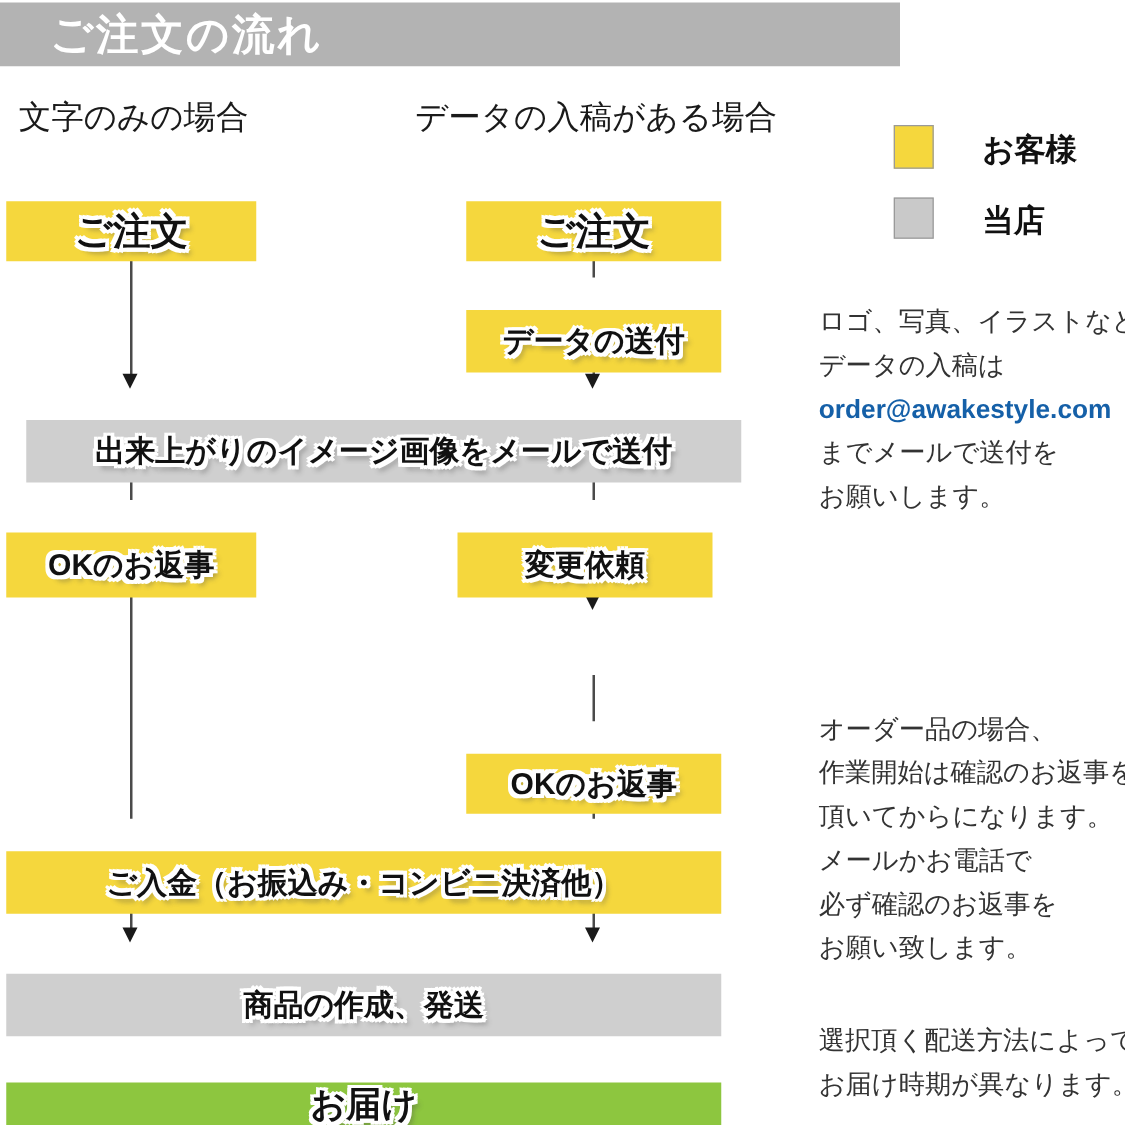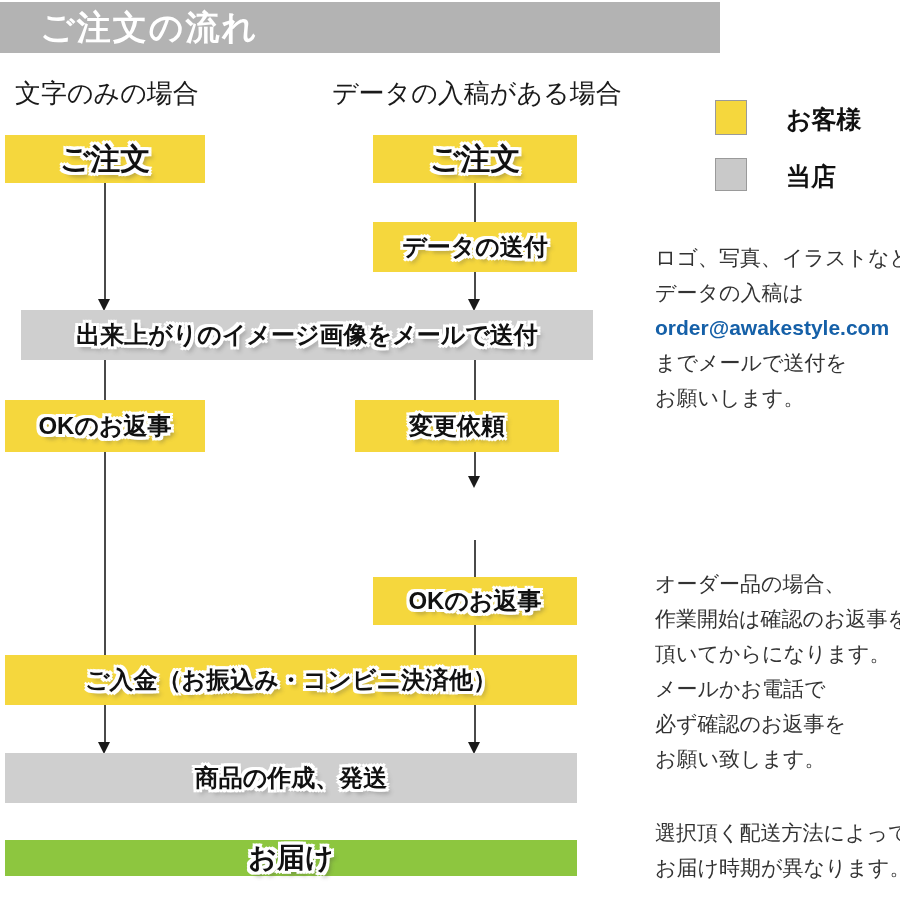--- a/index.html
+++ b/index.html
@@ -68,20 +68,21 @@
     border-right: 6px solid transparent;
     border-top: 12px solid #1a1a1a;
   }
   
   .fbox {
     position: absolute;
     display: flex;
     align-items: center;
     justify-content: center;
     box-sizing: border-box;
+    margin-top: 26px;
   }
   .fbox.yellow { background: #f5d73d; }
   .fbox.gray   { background: #cfcfcf; }
   .fbox.green  { background: #8dc63f; }
   .fbox .lbl {
     font-weight: bold;
     color: #111111;
     white-space: nowrap;
     text-shadow:
       -3px -3px 0 #fff,  0 -3px 0 #fff,  3px -3px 0 #fff,
@@ -92,21 +93,21 @@
   }
   .fs24 { font-size: 24px; }
   .fs30 { font-size: 30px; }
   .fs28 { font-size: 28px; }
   
   .b-order-left  { left: 5px;   top: 135px; width: 200px; height: 48px; }
   .b-order-right { left: 373px; top: 135px; width: 204px; height: 48px; }
   .b-data-send   { left: 373px; top: 222px; width: 204px; height: 50px; }
   .b-image-mail  { left: 21px;   top: 310px; width: 572px; height: 50px; }
   .b-ok-left     { left: 5px;   top: 400px; width: 200px; height: 52px; }
-  .b-change      { left: 355px; top: 400px; width: 204px; height: 52px; }
+  .b-change      { left: 366px; top: 400px; width: 204px; height: 52px; }
   .b-resend      { left: 373px; top: 487px; width: 204px; height: 53px; }
   .b-ok-right    { left: 373px; top: 577px; width: 204px; height: 48px; }
   .b-payment     { left: 5px;   top: 655px; width: 572px; height: 50px; }
   .b-production  { left: 5px;   top: 753px; width: 572px; height: 50px; }
   .b-delivery    { left: 5px;   top: 840px; width: 572px; height: 36px; }
   
   .note {
     position: absolute;
     left: 655px;
     width: 250px;

